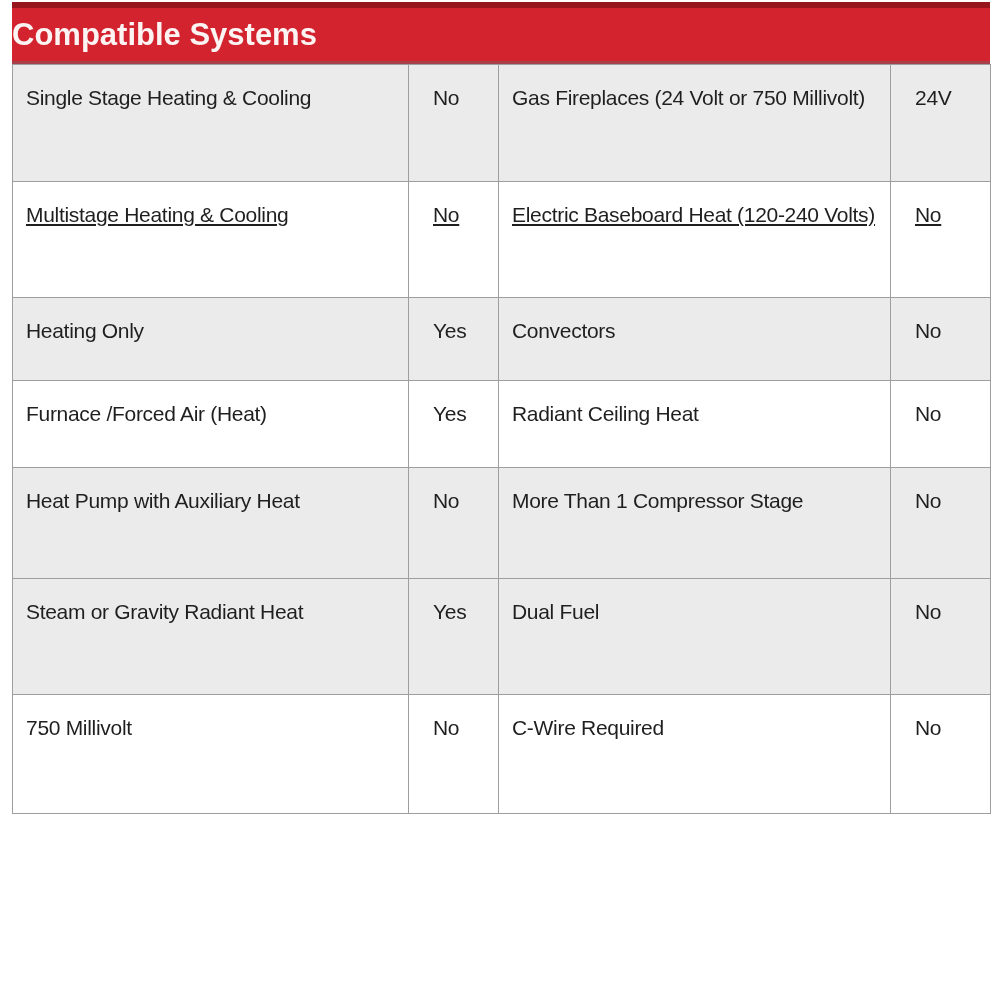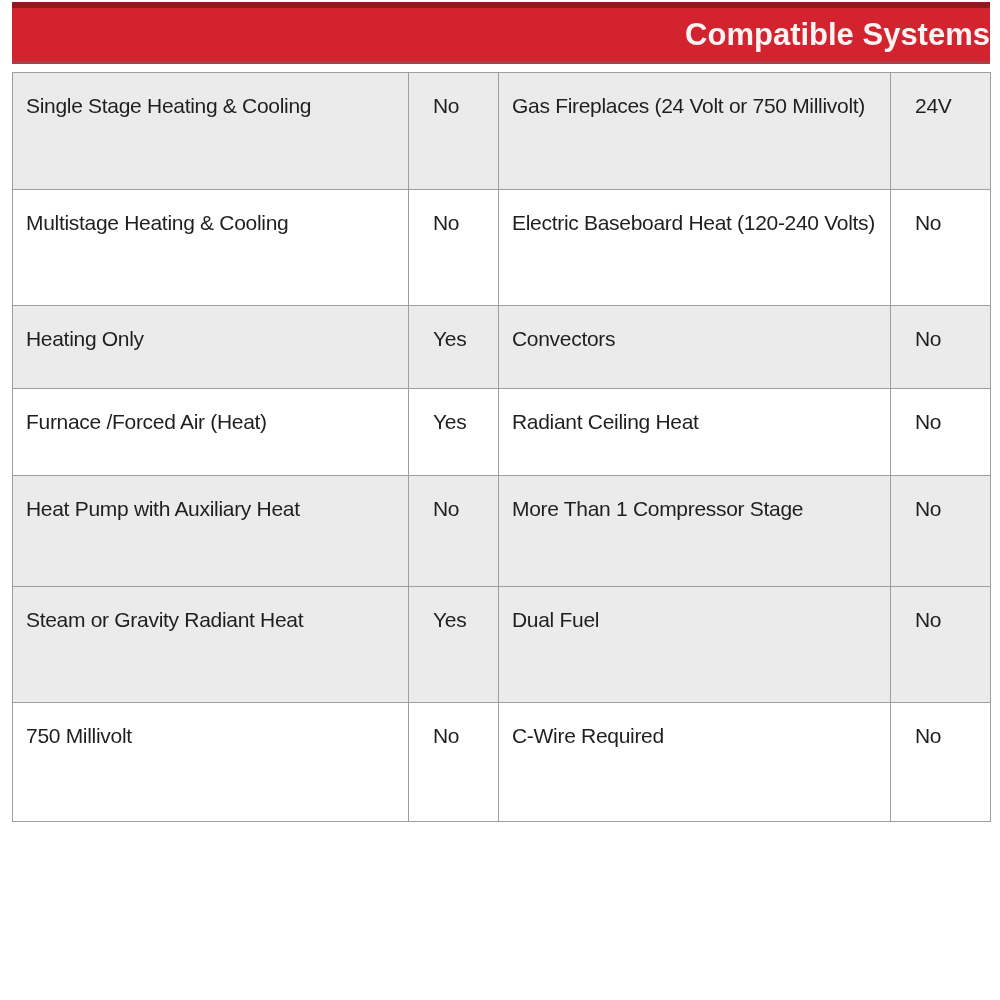--- a/index.html
+++ b/index.html
@@ -18,22 +18,22 @@
     width: 978px;
   }
   
   .title-bar {
     border-top: 6px solid #97161e;
     border-bottom: 3px solid #a84049;
     background: #d2232e;
     height: 53px;
     display: flex;
     align-items: center;
-    justify-content: flex-end;
-    margin-bottom: 8px;
+    justify-content: flex-start;
+    margin-bottom: 0;
     box-sizing: content-box;
   }
   .title-bar .title {
     color: #fcf3f3;
     font-size: 31px;
     font-weight: bold;
     letter-spacing: 0px;
   }
   
   table.compat {
@@ -55,21 +55,21 @@
     line-height: 40px;
     color: #1f1f1f;
     letter-spacing: -0.3px;
     overflow: hidden;
   }
   tr.gray td { background: #ebebeb; }
   tr.white td { background: #ffffff; }
 
   
   tr.r0 td { height: 97px; }
-  tr.r1 td { height: 96px; }
+  tr.r1 td { height: 96px; text-decoration: underline; }
   tr.r2 td { height: 63px; }
   tr.r3 td { height: 67px; }
   tr.r4 td { height: 66px; }
   tr.r5 td { height: 97px; }
   tr.r6 td { height: 91px; margin-top: 22px; }
   tr.r7 td { height: 65px; }
   tr.r8 td { height: 96px; }
   tr.r9 td { height: 99px; }
 
   td.val { padding-left: 24px; }

